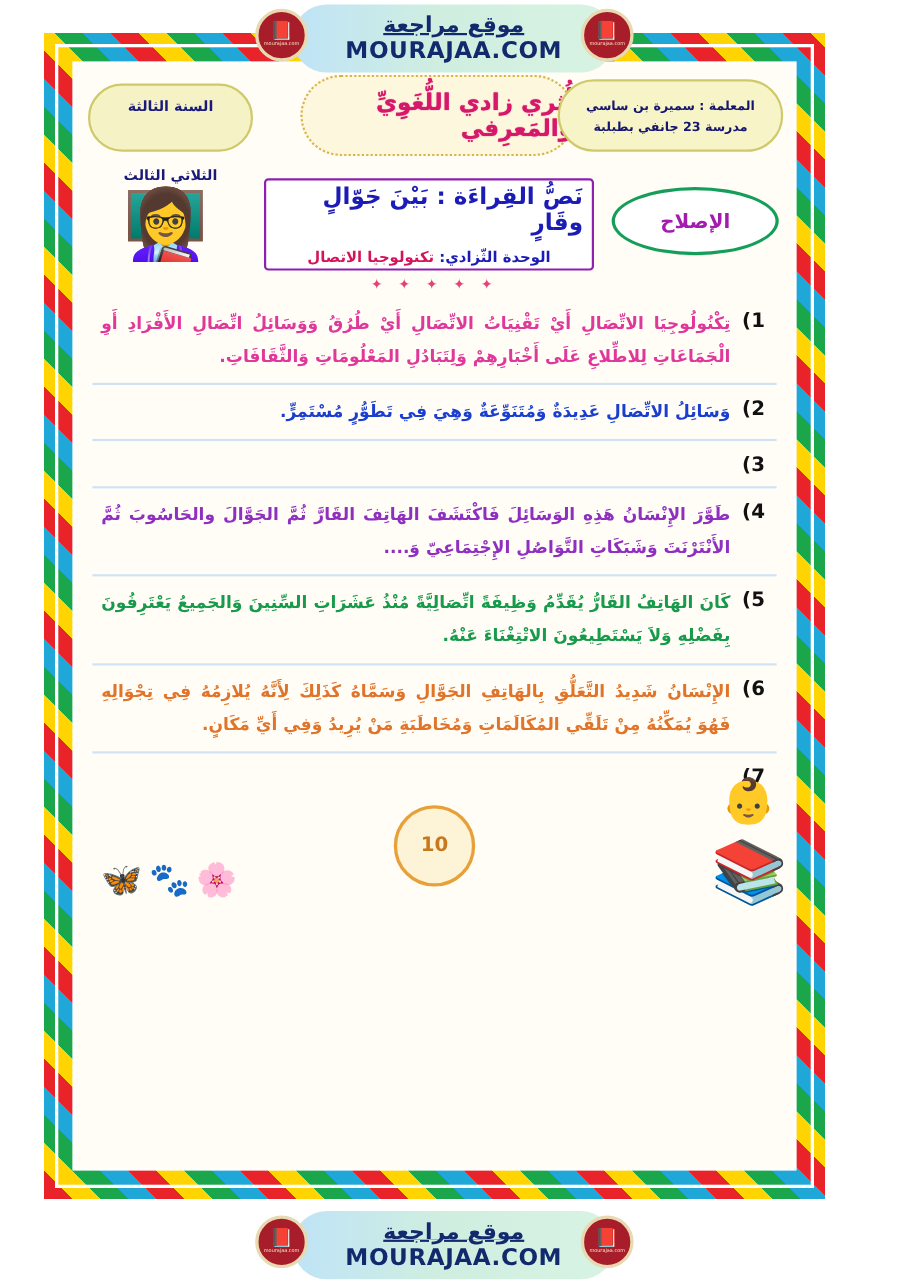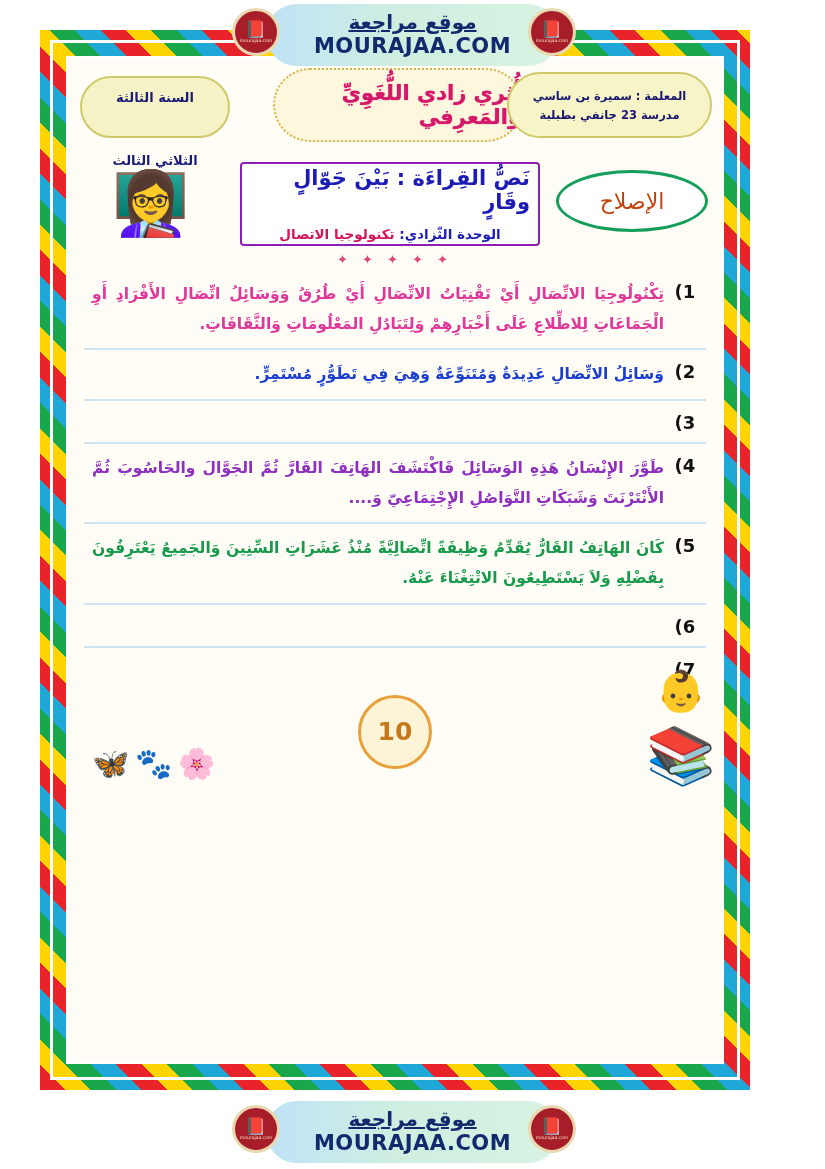--- a/index.html
+++ b/index.html
@@ -143,21 +143,21 @@
   .oval {
     position: absolute;
     right: 14px; top: 14px;
     width: 152px; height: 62px;
     border: 3px solid #159e5a;
     border-radius: 50%;
     display: flex; align-items: center; justify-content: center;
     background: #ffffff;
   }
   .oval span {
-    font-size: 22px; font-weight: normal; color: #c2410c;
+    font-size: 18px; font-weight: bold; color: #a21caf;
   }
   .titlebox {
     position: absolute;
     right: 182px; top: 6px;
     width: 300px; height: 84px;
     background: #ffffff;
     border: 2px solid #8e1fb0;
     border-radius: 4px;
     padding: 6px 8px;
     display: flex; flex-direction: column;
@@ -232,21 +232,21 @@
   }
   .page-circle {
     position: absolute;
     left: 50%; transform: translateX(-50%);
     top: 6px;
     width: 74px; height: 74px;
     border-radius: 50%;
     background: #fdf3d6;
     border: 3px solid #e8a13a;
     display: flex; align-items: center; justify-content: center;
-    font-size: 25px; font-weight: bold; color: #c8781c;
+    font-size: 18px; font-weight: bold; color: #c8781c;
   }
   .books {
     position: absolute;
     right: 6px; bottom: -4px;
     font-size: 56px;
   }
   .flowers {
     position: absolute;
     left: 24px; bottom: 4px;
     font-size: 30px;
@@ -335,20 +335,21 @@
           <div class="txt c-purple">طَوَّرَ الإِنْسَانُ هَذِهِ الوَسَائِلَ فَاكْتَشَفَ الهَاتِفَ القَارَّ ثُمَّ الجَوَّالَ والحَاسُوبَ ثُمَّ الأَنْتَرْنَتَ وَشَبَكَاتِ التَّوَاصُلِ الإِجْتِمَاعِيّ وَ....</div>
         </div>
 
         <div class="item">
           <div class="num">5)</div>
           <div class="txt c-green">كَانَ الهَاتِفُ القَارُّ يُقَدِّمُ وَظِيفَةً اتِّصَالِيَّةً مُنْذُ عَشَرَاتِ السِّنِينَ وَالجَمِيعُ يَعْتَرِفُونَ بِفَضْلِهِ وَلاَ يَسْتَطِيعُونَ الاتْتِغْنَاءَ عَنْهُ.</div>
         </div>
 
         <div class="item">
           <div class="num">6)</div>
+          <div class="txt c-orange">الإِنْسَانُ شَدِيدُ التَّعَلُّقِ بِالهَاتِفِ الجَوَّالِ وَسَمَّاهُ كَذَلِكَ لِأَنَّهُ يُلازِمُهُ فِي تِجْوَالِهِ فَهُوَ يُمَكِّنُهُ مِنْ تَلَقِّي المُكَالَمَاتِ وَمُخَاطَبَةِ مَنْ يُرِيدُ وَفِي أَيِّ مَكَانٍ.</div>
         </div>
 
         <div class="item">
           <div class="num">7)</div>
         </div>
 
       </div>
 
       <div class="footer-deco">
         <div class="page-circle">10</div>

